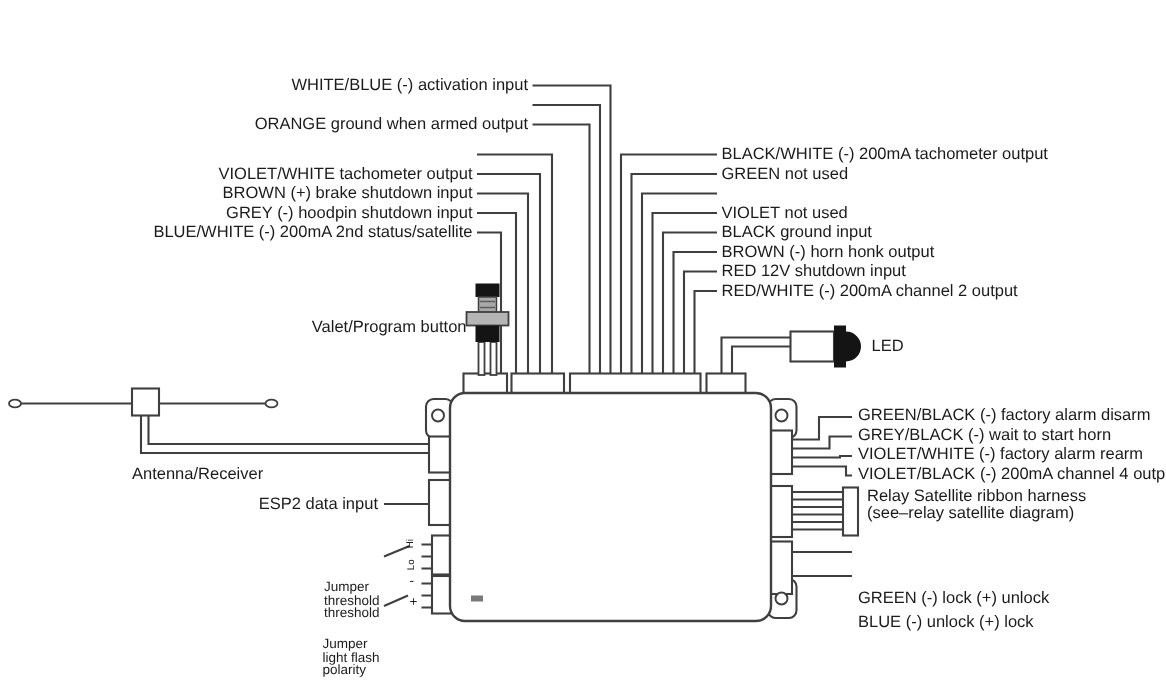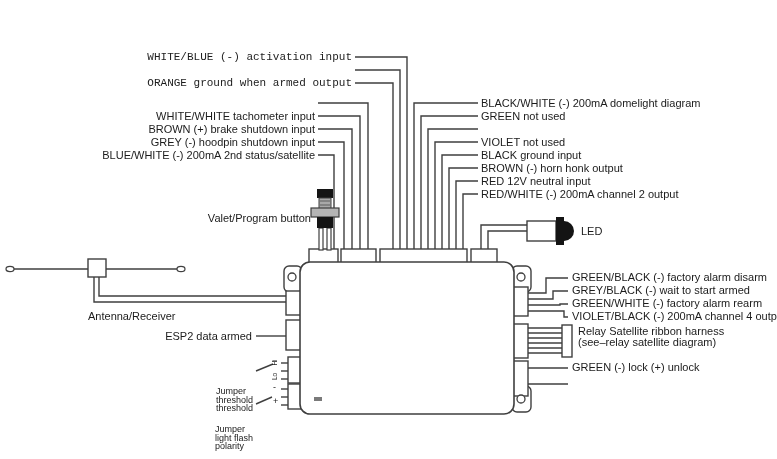--- a/index.html
+++ b/index.html
@@ -5,25 +5,25 @@
   html,body{margin:0;padding:0;background:#ffffff;}
   #stage{
     position:relative;width:777px;height:459px;background:#ffffff;overflow:hidden;
     font-family:"Liberation Sans",sans-serif;
   }
   #wiring-svg{position:absolute;left:0;top:0;}
   .lbl{
     position:absolute;font:11px/13px "Liberation Sans",sans-serif;
     color:#1b1b1b;white-space:nowrap;
   }
-  .tl{right:425px;text-align:right;font-family:Liberation Mono, monospace;}
+  .tl{right:425px;text-align:right;}
   .ml{right:462px;text-align:right;}
   .tr{left:481px;text-align:left;}
   .mr{left:572px;text-align:left;}
-  .br{left:572px;text-align:left;}
+  .br{left:572px;text-align:left;margin-top:32px;}
   .cmp{position:absolute;font:11px/12px "Liberation Sans",sans-serif;color:#1b1b1b;white-space:nowrap;}
   .small-block{
     position:absolute;font:9px/8.5px "Liberation Sans",sans-serif;color:#1b1b1b;
     text-align:left;white-space:nowrap;margin-top:24px;
   }
   .small-block span{display:block;}
   .pin-rot{
     position:absolute;font:6.5px/7px "Liberation Sans",sans-serif;color:#1b1b1b;
     transform:rotate(-90deg);transform-origin:center;
   }
@@ -143,44 +143,45 @@
     <g>
       <rect x="88" y="259" width="18" height="18" fill="#ffffff" stroke="#3f3f3f" stroke-width="1.4"></rect>
       <ellipse cx="10" cy="269" rx="4" ry="2.6" fill="#ffffff" stroke="#3f3f3f" stroke-width="1.2"></ellipse>
       <ellipse cx="181" cy="269" rx="4" ry="2.6" fill="#ffffff" stroke="#3f3f3f" stroke-width="1.2"></ellipse>
     </g>
   </svg>
 
   <div class="lbl tl" style="top:51px">WHITE/BLUE (-) activation input</div>
   <div class="lbl tl" style="top:77px">ORANGE ground when armed output</div>
 
-  <div class="lbl ml" style="top:110px">WHITE/WHITE tachometer input</div>
+  <div class="lbl ml" style="top:110px">VIOLET/WHITE tachometer output</div>
   <div class="lbl ml" style="top:123px">BROWN (+) brake shutdown input</div>
   <div class="lbl ml" style="top:136px">GREY (-) hoodpin shutdown input</div>
   <div class="lbl ml" style="top:149px">BLUE/WHITE (-) 200mA 2nd status/satellite</div>
 
-  <div class="lbl tr" style="top:97px">BLACK/WHITE (-) 200mA domelight diagram</div>
+  <div class="lbl tr" style="top:97px">BLACK/WHITE (-) 200mA tachometer output</div>
   <div class="lbl tr" style="top:110px">GREEN not used</div>
   <div class="lbl tr" style="top:136px">VIOLET not used</div>
   <div class="lbl tr" style="top:149px">BLACK ground input</div>
   <div class="lbl tr" style="top:162px">BROWN (-) horn honk output</div>
-  <div class="lbl tr" style="top:175px">RED 12V neutral input</div>
+  <div class="lbl tr" style="top:175px">RED 12V shutdown input</div>
   <div class="lbl tr" style="top:188px">RED/WHITE (-) 200mA channel 2 output</div>
 
   <div class="lbl mr" style="top:271px">GREEN/BLACK (-) factory alarm disarm</div>
-  <div class="lbl mr" style="top:284px">GREY/BLACK (-) wait to start armed</div>
-  <div class="lbl mr" style="top:297px">GREEN/WHITE (-) factory alarm rearm</div>
+  <div class="lbl mr" style="top:284px">GREY/BLACK (-) wait to start horn</div>
+  <div class="lbl mr" style="top:297px">VIOLET/WHITE (-) factory alarm rearm</div>
   <div class="lbl mr" style="top:310px">VIOLET/BLACK (-) 200mA channel 4 output</div>
 
   <div class="lbl br" style="top:361px">GREEN (-) lock (+) unlock</div>
+  <div class="lbl br" style="top:377px">BLUE (-) unlock (+) lock</div>
 
   <div class="cmp" style="right:466px;top:212px;text-align:center">Valet/Program button</div>
   <div class="cmp" style="left:581px;top:225px">LED</div>
   <div class="cmp" style="left:88px;top:310px">Antenna/Receiver</div>
-  <div class="cmp" style="right:525px;top:330px;text-align:right">ESP2 data armed</div>
+  <div class="cmp" style="right:525px;top:330px;text-align:right">ESP2 data input</div>
 
   <div class="cmp" style="left:578px;top:325px">Relay Satellite ribbon harness</div>
   <div class="cmp" style="left:578px;top:336px">(see–relay satellite diagram)</div>
 
   <div class="small-block" style="right:524px;top:363px">
     <span>Jumper</span>
     <span>threshold</span>
     <span>threshold</span>
   </div>
   <div class="small-block" style="right:524px;top:401px">

